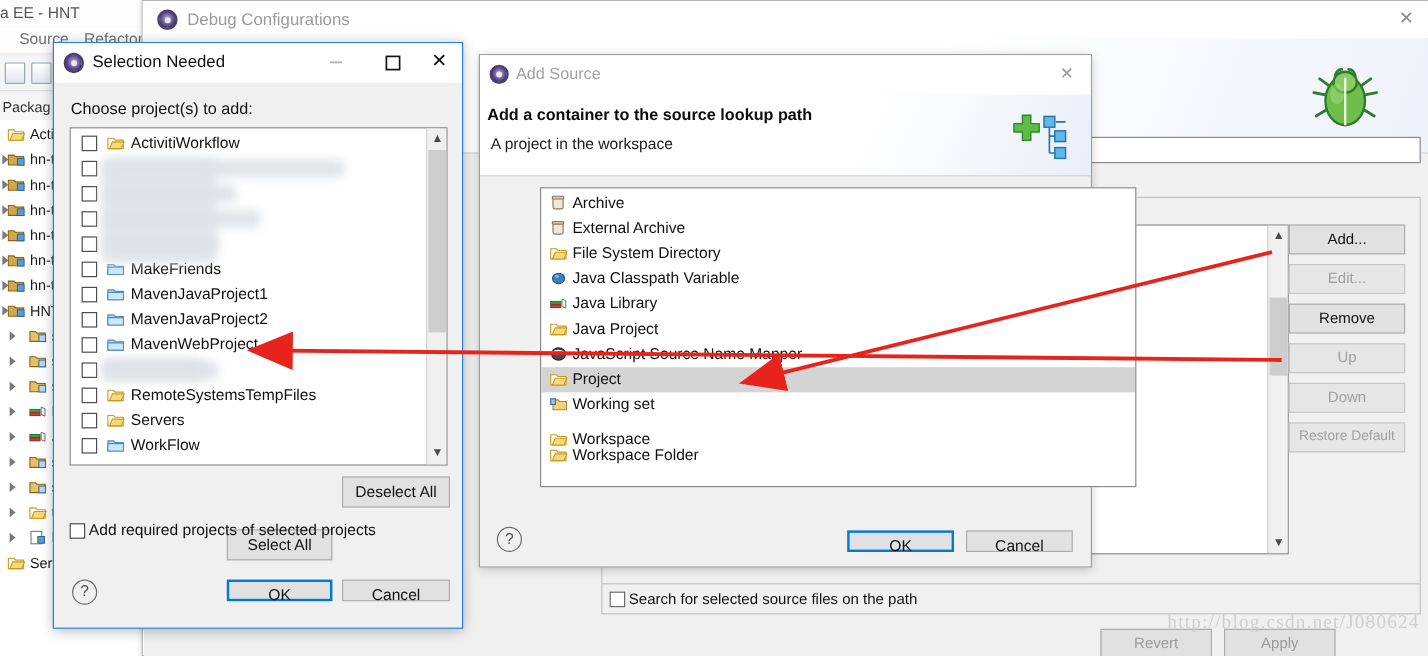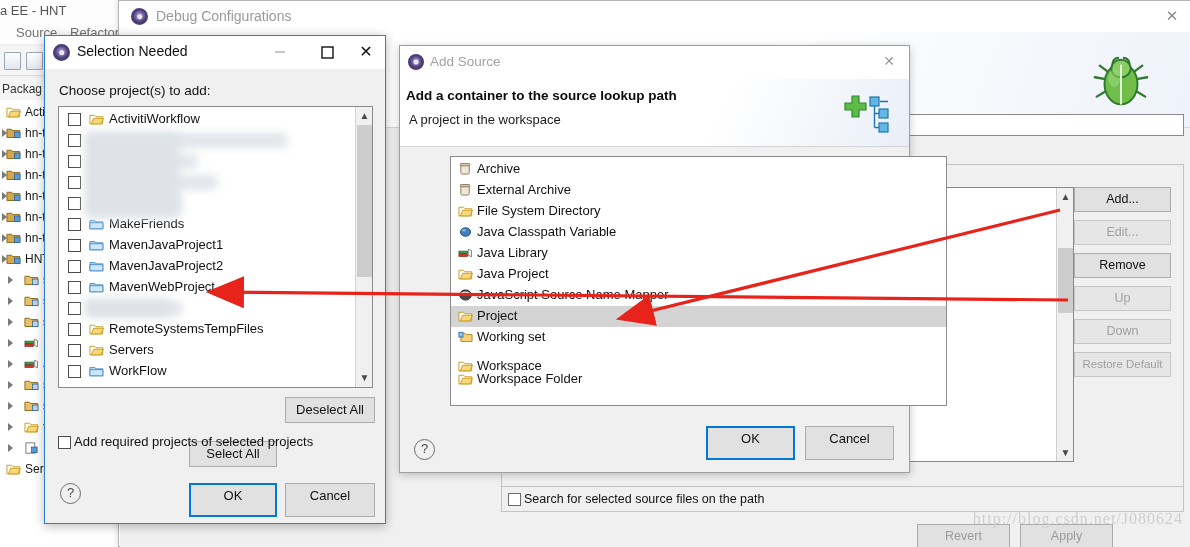--- a/index.html
+++ b/index.html
@@ -74,21 +74,21 @@
   .as-banner { position:absolute; left:0; top:33px; width:509px; height:68px; background:linear-gradient(115deg,#ffffff 62%,#e9eef8 100%); border-bottom:1px solid #d4d4d4; }
   .as-head { position:absolute; left:6px; top:9px; font-size:13.5px; font-weight:bold; color:#0b0b0b; }
   .as-sub { position:absolute; left:9px; top:33px; font-size:13px; color:#1a1a1a; }
   .as-banner-ico { position:absolute; right:18px; top:10px; width:50px; height:50px; }
   .as-listbox { position:absolute; left:6px; top:110px; width:497px; height:250px; background:#ffffff; border:1px solid #8a8a8a; overflow:hidden;margin-left:44px; }
   .as-item { position:absolute; left:0; width:495px; height:21px; font-size:13px; color:#111; white-space:nowrap; }
   .as-item.selected { background:#d4d4d4; }
   .as-item-ico { position:absolute; left:7px; top:3px; width:15px; height:14px; }
   .as-item-lbl { position:absolute; left:26px; top:2px; font-size:13px; }
   .as-help { position:absolute; left:14px; bottom:12px; width:21px; height:21px; border:1.5px solid #6d6d6d; border-radius:50%; color:#4a4a4a; font-size:13px; text-align:center; line-height:18px; }
-  .btn-win { position:absolute; height:34px; background:#e1e1e1; border:1px solid #adadad; font-size:13px; color:#111; text-align:center; line-height:24px; }
+  .btn-win { position:absolute; height:18px; background:#e1e1e1; border:1px solid #adadad; font-size:13px; color:#111; text-align:center; line-height:24px; }
   .btn-win.default { border:2px solid #0078d7; line-height:22px; }
 
   
   .selneed { position:absolute; left:44px; top:35px; width:342px; height:489px; background:#f0f0f0; border:1px solid #2a7fd4; box-shadow:0 2px 10px rgba(0,0,0,.28); }
   .sn-title { position:absolute; left:0; top:0; width:340px; height:33px; background:#ffffff; }
   .sn-title-ico { position:absolute; left:8px; top:8px; width:17px;height:17px; }
   .sn-title-txt { position:absolute; left:32px; top:7px; font-size:14px; color:#101010; }
   .sn-min { position:absolute; left:217px; top:8px; width:36px;height:16px; }
   .sn-max { position:absolute; left:264px; top:8px; width:36px;height:16px; }
   .sn-close { position:absolute; left:310px; top:6px; width:22px;height:20px; font-size:16px; color:#111; text-align:center; line-height:20px; }

